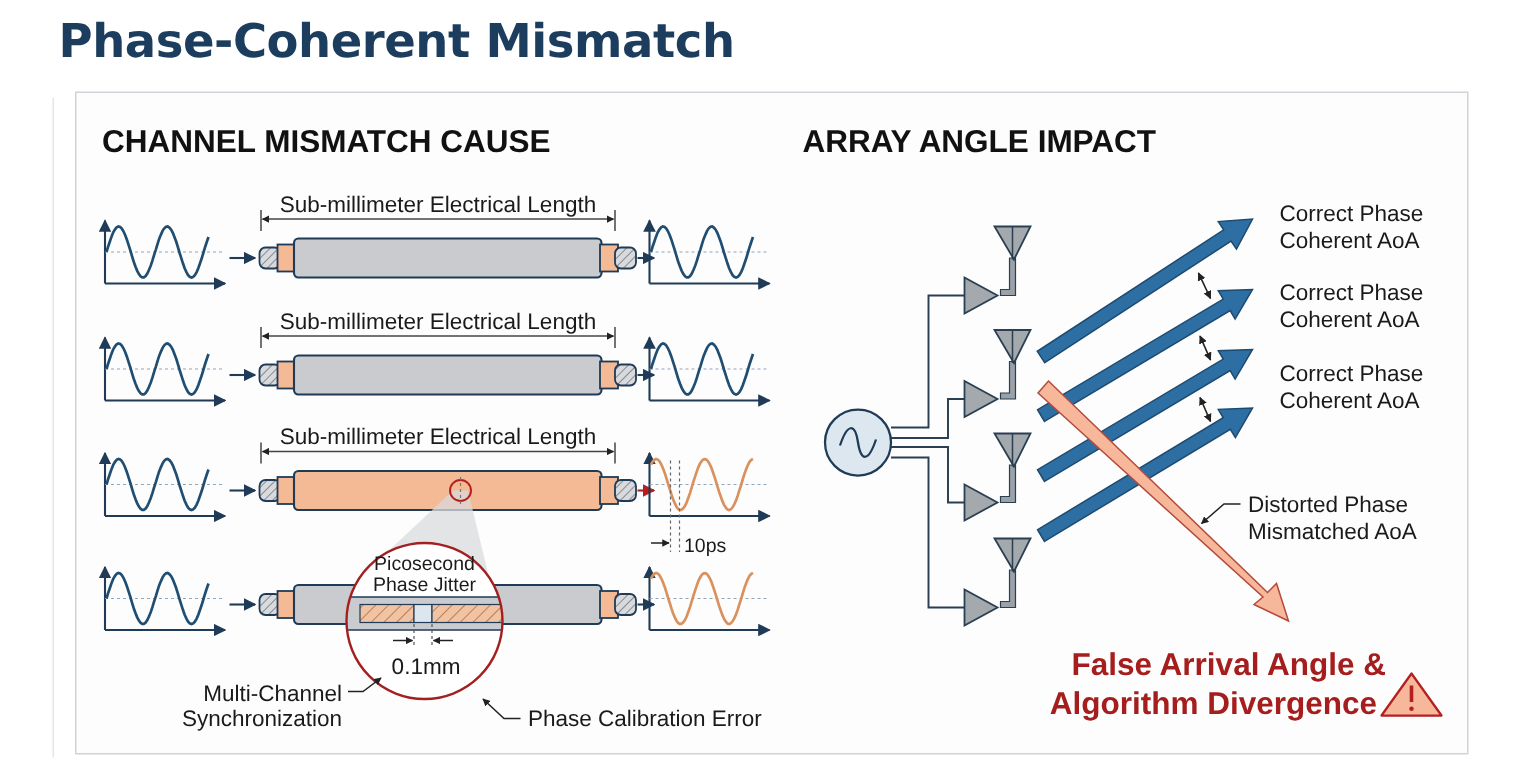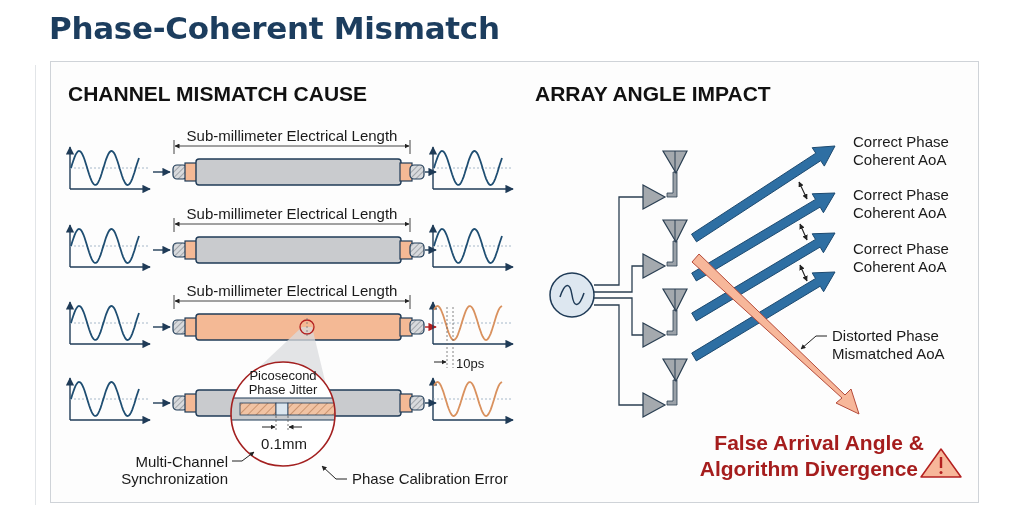--- a/index.html
+++ b/index.html
@@ -1,18 +1,18 @@
 <!DOCTYPE html>
 <html><head>
 <meta charset="utf-8">
 <style>
   html, body { margin: 0; padding: 0; background: #ffffff; }
   body { width: 1020px; height: 522px; position: relative; overflow: hidden;
          font-family: "Liberation Sans", sans-serif; }
-  .page-title { position: absolute; left: 49px; top: 10px; margin: 0;
+  .page-title { position: absolute; left: 39px; top: 10px; margin: 0;
                 font-family: "DejaVu Sans", sans-serif; font-weight: bold;
                 font-size: 31px; color: #1c3d5e; letter-spacing: -0.3px; }
   .panel { position: absolute; left: 50px; top: 61px; width: 927px; height: 440px;
            border: 1.5px solid #cfd3d8; background: #fdfdfd; }
   .panel-shadow { position: absolute; left: 35px; top: 65px; width: 1px; height: 440px;
                   background: #e2e5e8; }
   svg { position: absolute; left: 0; top: 0; }
   .sec-title { font-family: "Liberation Sans", sans-serif; font-weight: bold;
                font-size: 21px; fill: #111; }
   .lbl { font-family: "Liberation Sans", sans-serif; font-size: 15px; fill: #1a1a1a; }

